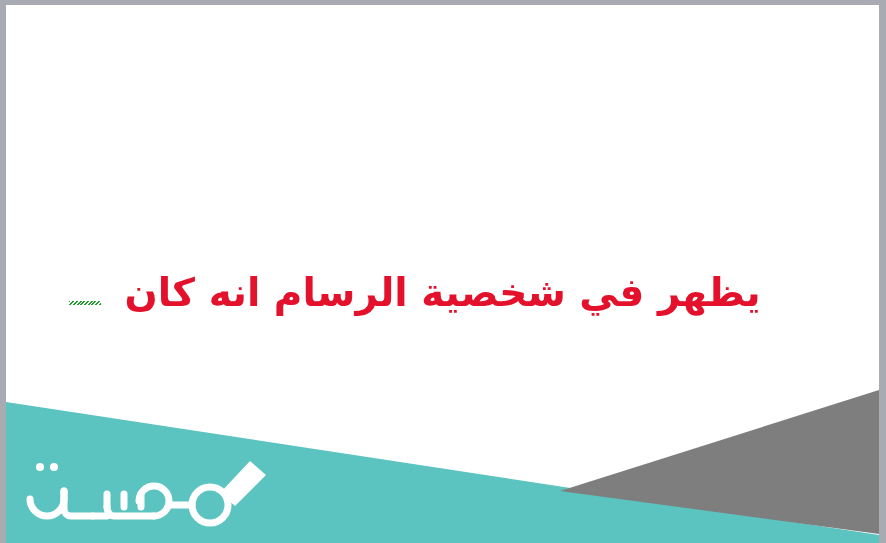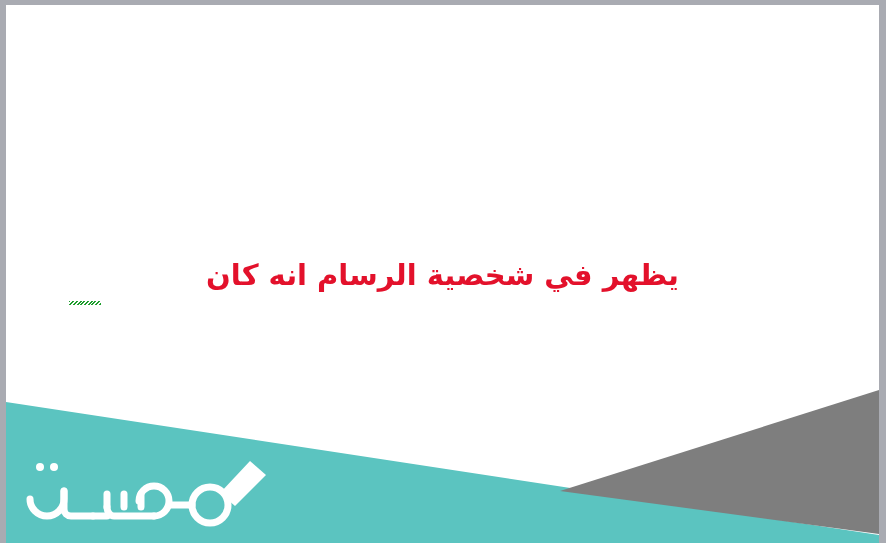--- a/index.html
+++ b/index.html
@@ -83,26 +83,27 @@
     left: 0;
     top: 252px;
     width: 873px;
     text-align: center;
     direction: rtl;
   }
   #headline-text {
     display: inline-block;
     position: relative;
     color: #e3112b;
-    font-size: 29px;
+    font-size: 39px;
     font-weight: bold;
     line-height: 1.25;
     letter-spacing: 0px;
     white-space: nowrap;
     font-family: "DejaVu Sans", "Liberation Sans", sans-serif;
+    margin-top: 12px;
   }
   
   #spellcheck-squiggle {
     position: absolute;
     left: 63px;
     top: 44px;
     width: 32px;
     height: 4px;
     background-image:
       repeating-linear-gradient(135deg,

